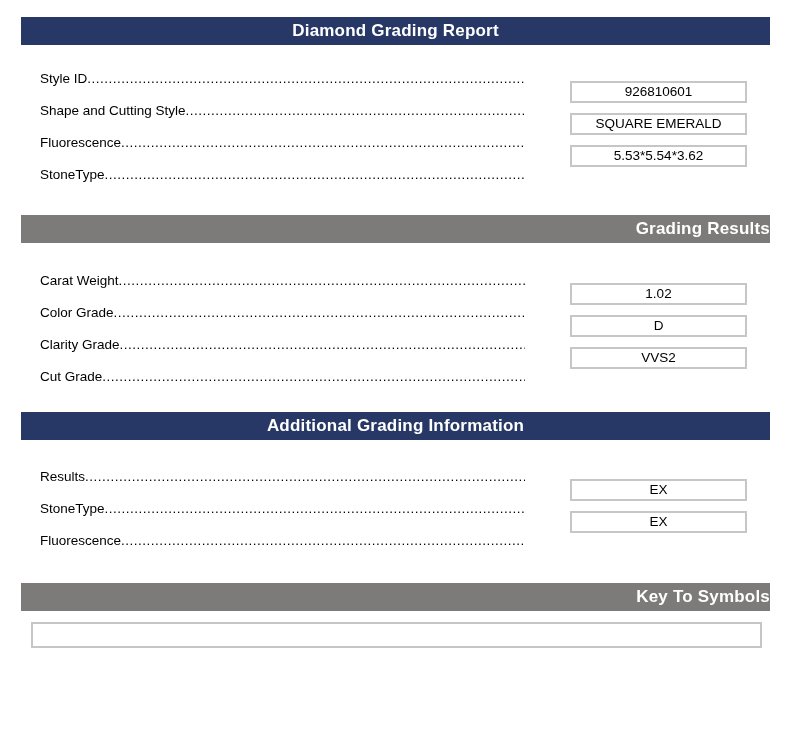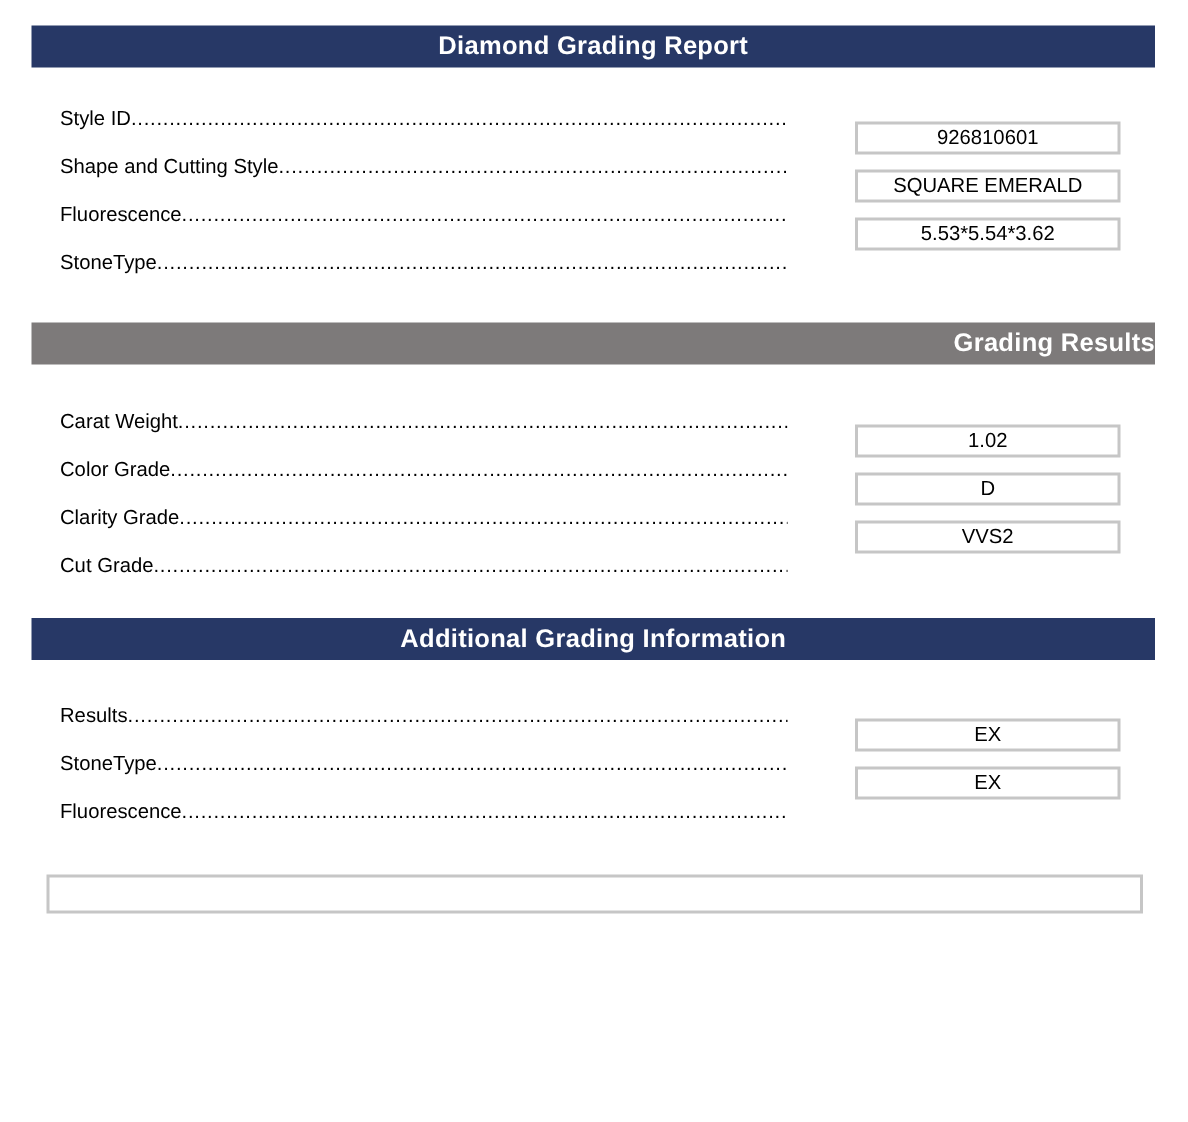--- a/index.html
+++ b/index.html
@@ -133,16 +133,19 @@
       </div>
       <div class="frow">
         <span class="flabel"><span>StoneType</span><span class="dots">............................................................................................................................................................................................................................</span></span>
         <span class="vbox">EX</span>
       </div>
       <div class="frow">
         <span class="flabel"><span>Fluorescence</span><span class="dots">............................................................................................................................................................................................................................</span></span>
       </div>
     </div>
 
+    <div class="bar gray">
+      <span>Key To Symbols</span>
+    </div>
     <div class="symbols-box"></div>
 
   </div>
 </div>
 
 </body></html>

